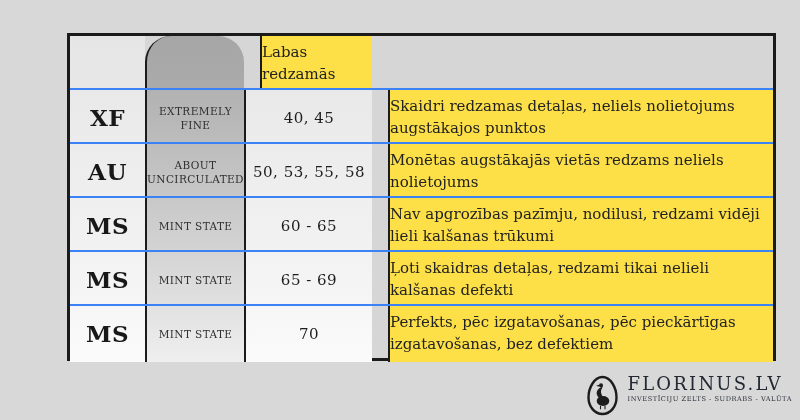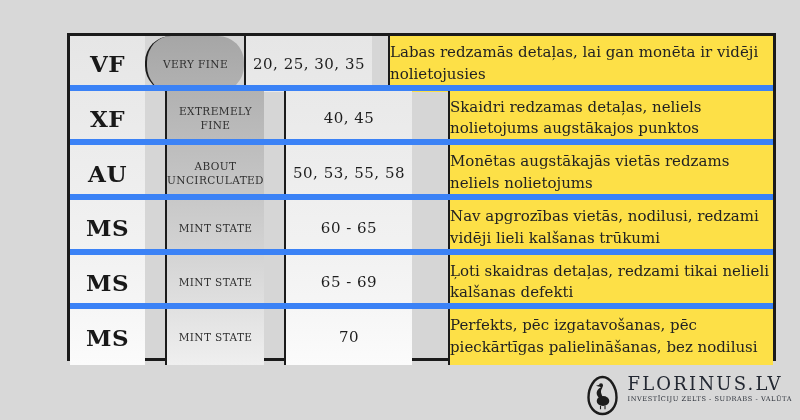--- a/index.html
+++ b/index.html
@@ -10,21 +10,21 @@
     color:#222;
   }
   
   .grade-table{
     position:absolute;left:67px;top:33px;width:709px;height:328px;
     display:flex;flex-direction:column;
     border:3px solid #1b1b1b;box-sizing:border-box;
     background:#d6d6d6;
   }
   .row{flex:1;display:grid;grid-template-columns:75px 99px 128px 1fr;min-height:0;}
-  .row + .row{border-top:6px solid #3b82f6;gap:20px;}
+  .row + .row{border-top:2px solid #3b82f6;}
   .cell{display:flex;align-items:center;justify-content:center;box-sizing:border-box;min-width:0;}
   .cell + .cell{border-left:2px solid #1b1b1b;}
   .abbr{font-weight:bold;font-size:23px;letter-spacing:0.5px;color:#181818;}
   .name{
     font-size:10.5px;letter-spacing:0.4px;color:#303030;
     text-align:center;line-height:1.35;padding:2px 4px;
   }
   .nums{font-size:15px;color:#1e1e1e;letter-spacing:0.5px;}
   .desc{
     justify-content:flex-start;text-align:left;
@@ -61,21 +61,20 @@
   }
 </style>
 </head>
 <body>
 
 <div class="grade-table">
 
   <div class="row r0">
     <div class="cell abbr">VF</div>
     <div class="cell name">VERY FINE</div>
-    <div class="cell nums">20, 25, 30, 35</div>
     <div class="cell desc">Labas redzamās detaļas, lai gan monēta ir vidēji nolietojusies</div>
   </div>
 
   <div class="row r1">
     <div class="cell abbr">XF</div>
     <div class="cell name">EXTREMELY FINE</div>
     <div class="cell nums">40, 45</div>
     <div class="cell desc">Skaidri redzamas detaļas, neliels nolietojums augstākajos punktos</div>
   </div>
 
@@ -83,35 +82,35 @@
     <div class="cell abbr">AU</div>
     <div class="cell name">ABOUT UNCIRCULATED</div>
     <div class="cell nums">50, 53, 55, 58</div>
     <div class="cell desc">Monētas augstākajās vietās redzams neliels nolietojums</div>
   </div>
 
   <div class="row r3">
     <div class="cell abbr">MS</div>
     <div class="cell name">MINT STATE</div>
     <div class="cell nums">60 - 65</div>
-    <div class="cell desc">Nav apgrozības vietās, nodilusi, redzami vidēji lieli kalšanas trūkumi</div>
+    <div class="cell desc">Nav apgrozības pazīmju, nodilusi, redzami vidēji lieli kalšanas trūkumi</div>
   </div>
 
   <div class="row r4">
     <div class="cell abbr">MS</div>
     <div class="cell name">MINT STATE</div>
     <div class="cell nums">65 - 69</div>
     <div class="cell desc">Ļoti skaidras detaļas, redzami tikai nelieli kalšanas defekti</div>
   </div>
 
   <div class="row r5">
     <div class="cell abbr">MS</div>
     <div class="cell name">MINT STATE</div>
     <div class="cell nums">70</div>
-    <div class="cell desc">Perfekts, pēc izgatavošanas, pēc pieckārtīgas palielināšanas, bez nodilusi</div>
+    <div class="cell desc">Perfekts, pēc izgatavošanas, pēc pieckārtīgas izgatavošanas, bez defektiem</div>
   </div>
 
 </div>
 
 <div class="logo">
   <span class="logo-mark">
     <svg viewBox="0 0 37 41" width="37" height="41">
       <path d="M18.5 2 C10.5 2 4.5 12.5 4.5 22.5 C4.5 31.5 10.5 39 18.5 39 C26.5 39 32.5 31.5 32.5 22.5 C32.5 12.5 26.5 2 18.5 2 Z" fill="none" stroke="#1c1c1c" stroke-width="2.4"></path>
       <g fill="#1c1c1c">
         <ellipse cx="19" cy="26" rx="6.3" ry="5"></ellipse>

